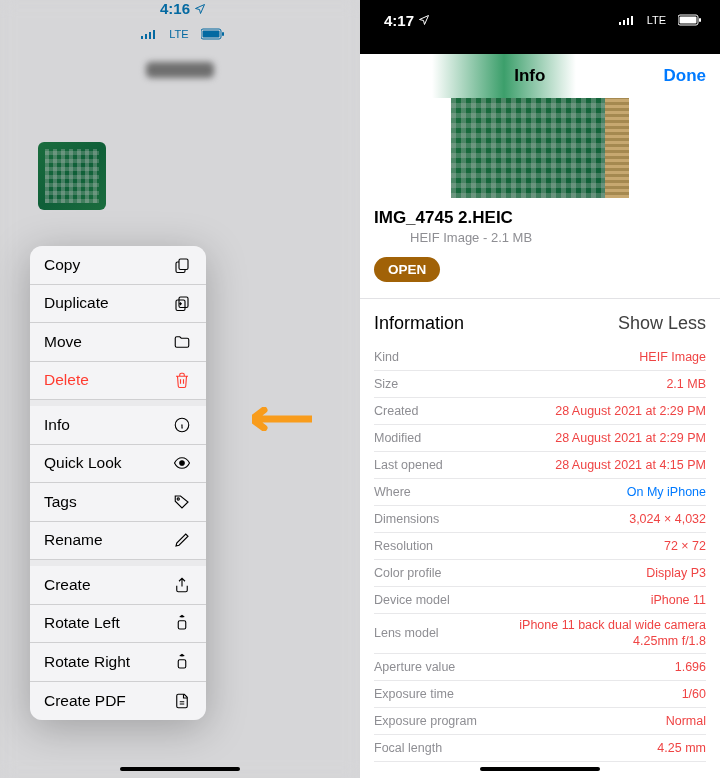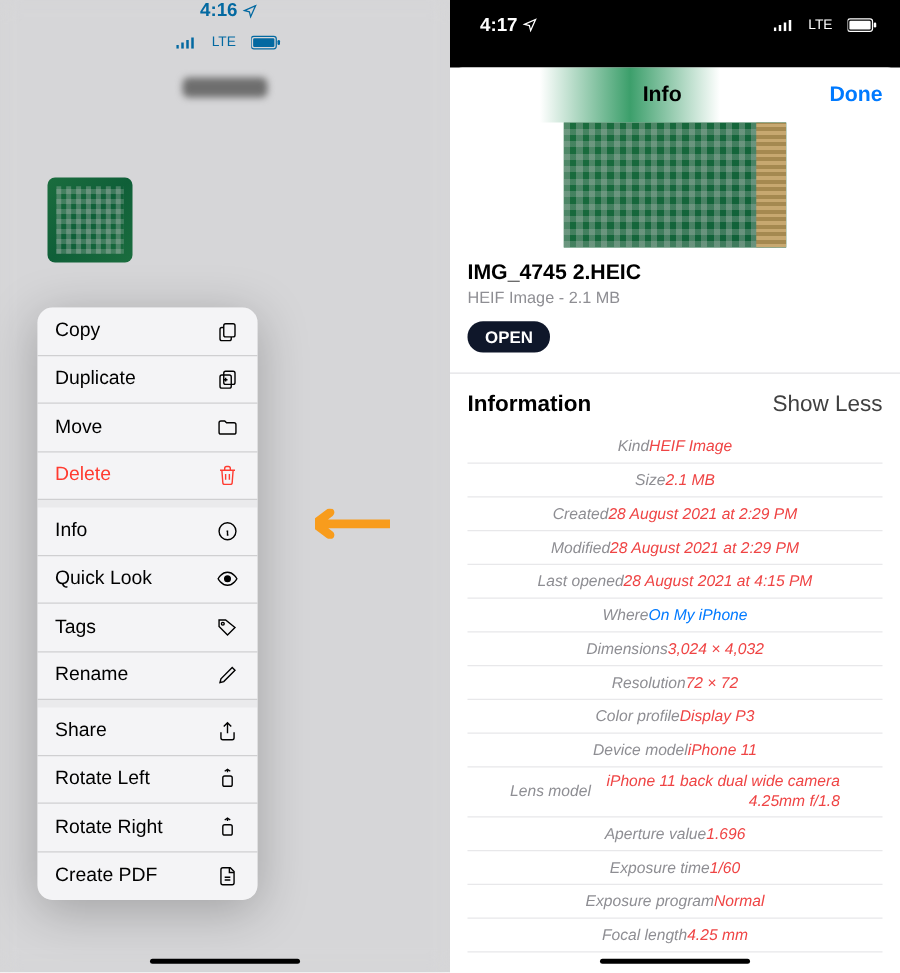--- a/index.html
+++ b/index.html
@@ -253,68 +253,68 @@
     
     .file-name {
       font-size: 17px;
       font-weight: 700;
     }
     
     .file-sub {
       font-size: 13px;
       color: #8e8e93;
       margin-top: 2px;
+      margin-left: 36px;
     }
     
     .open-btn {
       margin: 10px 14px 16px;
       display: inline-block;
       padding: 5px 14px;
-      background: #0f172a;
+      background: #a16207;
       color: #fff;
       font-size: 13.5px;
       font-weight: 700;
       border-radius: 14px;
     }
     
     .sep-line {
       height: 0.5px;
       background: #e2e2e5;
     }
     
     .section-head {
       display: flex;
       justify-content: space-between;
       align-items: center;
       padding: 14px 14px 10px;
     }
     
     .section-title {
       font-size: 18px;
-      font-weight: 700;
+      font-weight: 400;
     }
     
     .show-less {
       color: #404040;
       font-size: 18px;
     }
     
     .info-list {
       padding: 0 14px;
     }
     
     .info-row {
       display: flex;
-      justify-content: center;
+      justify-content: space-between;
       align-items: center;
       min-height: 27px;
       padding: 3.5px 0;
       font-size: 12.5px;
       border-bottom: 0.5px solid #e8e8ea;
-      font-style: italic;
     }
     
     .info-label {
       color: #8e8e93;
     }
     
     .info-value {
       color: #ef4444;
       text-align: right;
       max-width: 60%;
@@ -427,21 +427,21 @@
     <div class="menu-item">
       <span>Rename</span>
       <span class="menu-icon">
           <svg viewBox="0 0 24 24">
             <path d="M4 20l4-1L20 7l-3-3L5 16l-1 4z"></path>
           </svg>
         </span>
     </div>
     <div class="menu-group-sep"></div>
     <div class="menu-item">
-      <span>Share</span>
+      <span>Create</span>
       <span class="menu-icon">
           <svg viewBox="0 0 24 24">
             <path d="M12 3v11M8 7l4-4 4 4M5 13v6a2 2 0 0 0 2 2h10a2 2 0 0 0 2-2v-6"></path>
           </svg>
         </span>
     </div>
     <div class="menu-item">
       <span>Rotate Left</span>
       <span class="menu-icon">
           <svg viewBox="0 0 24 24">

